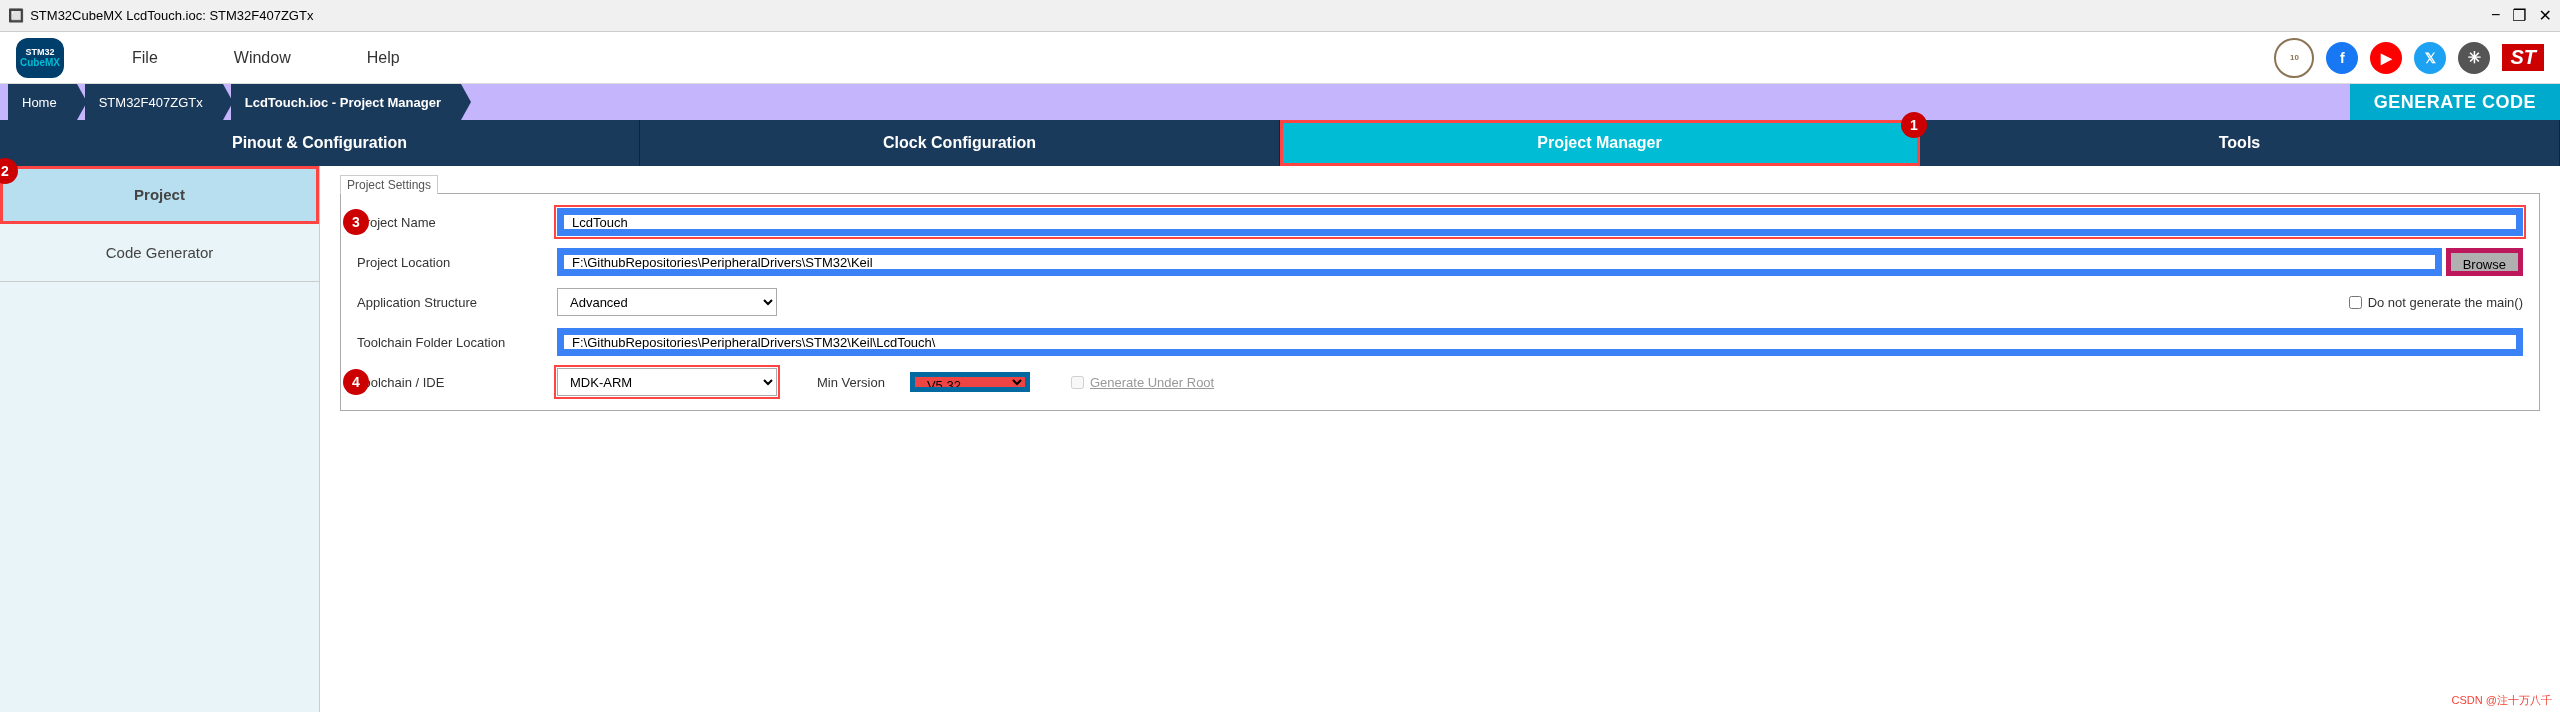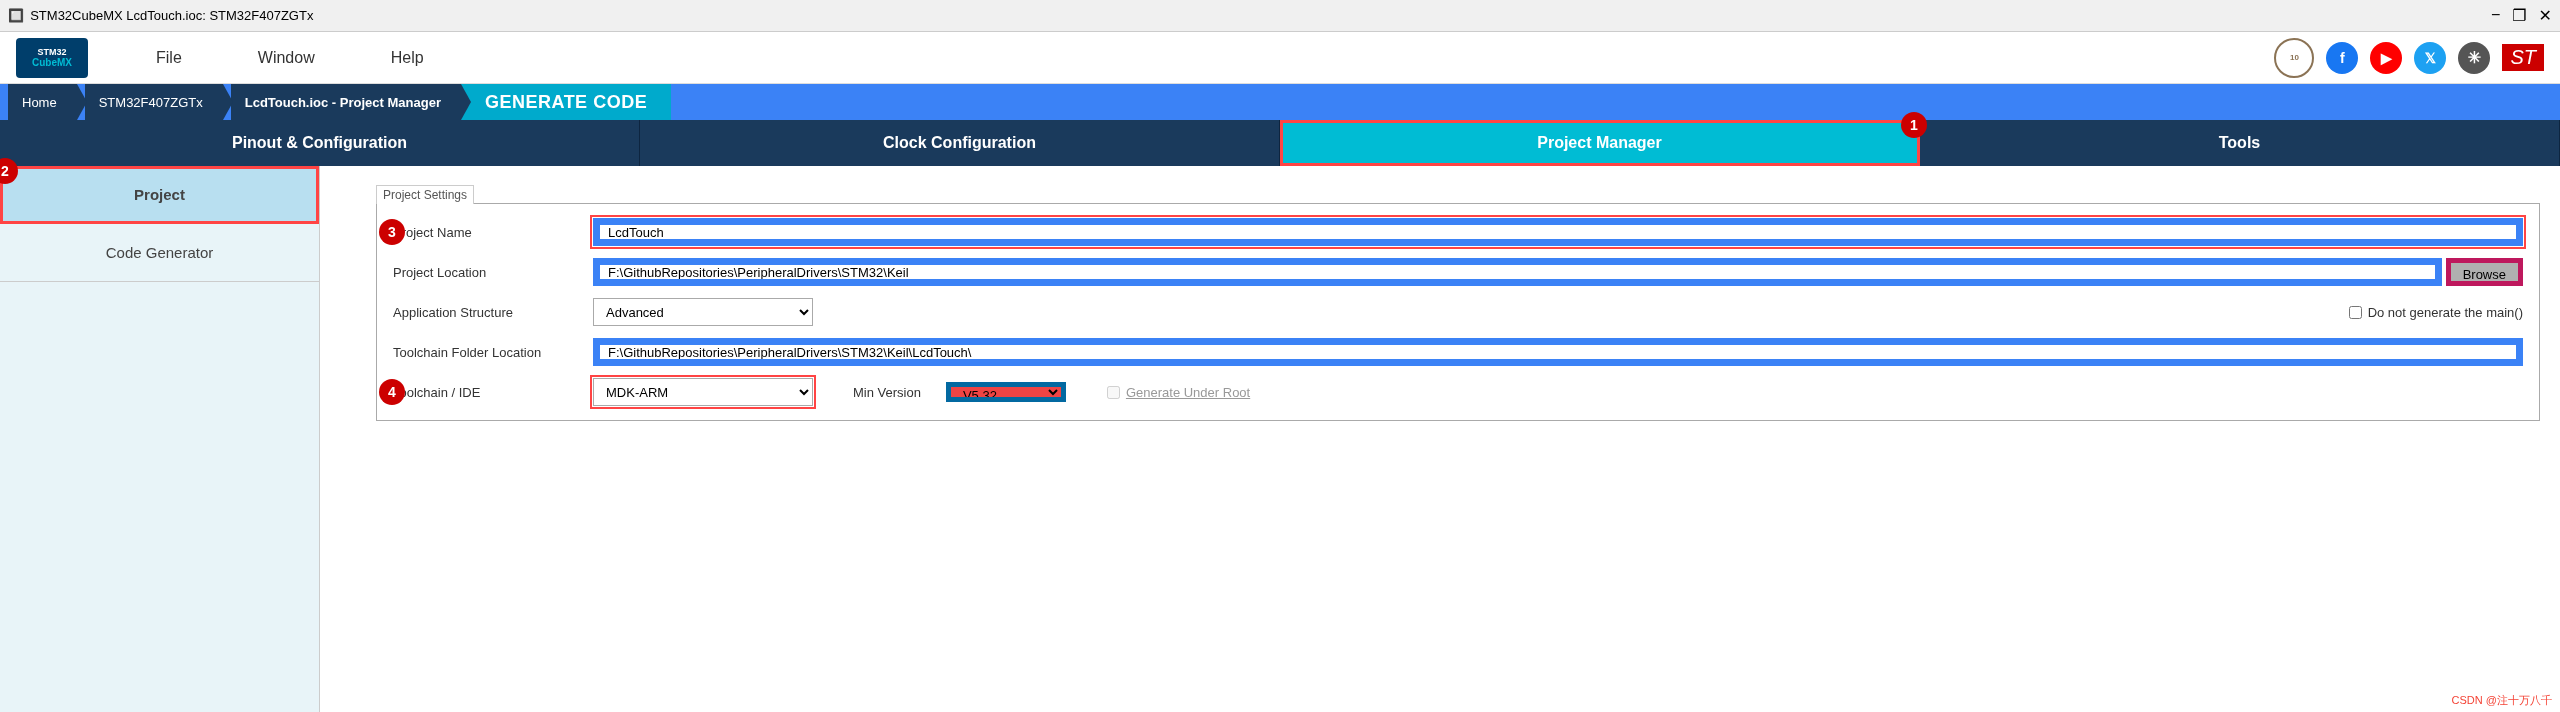--- a/index.html
+++ b/index.html
@@ -34,25 +34,26 @@
     .menu-item { font-size: 16px; color: #333; cursor: pointer; padding: 4px 8px; }
     #menubar-right { display: flex; align-items: center; gap: 12px; }
     .social-icon { width: 32px; height: 32px; border-radius: 50%; display: flex; align-items: center; justify-content: center; font-weight: bold; font-size: 14px; cursor: pointer; }
     .social-fb { background: #1877f2; color: white; }
     .social-yt { background: #ff0000; color: white; }
     .social-tw { background: #1da1f2; color: white; }
     .anniversary-badge { width: 40px; height: 40px; border: 2px solid #8b7355; border-radius: 50%; display: flex; align-items: center; justify-content: center; font-size: 9px; font-weight: bold; color: #8b7355; text-align: center; }
 
     
     #breadcrumb {
-      background: #3b82f6;
+      background: #c4b5fd;
       height: 36px;
       display: flex;
       align-items: center;
       padding: 0 0 0 8px;
+      justify-content: space-between;
     }
     #breadcrumb-items { display: flex; align-items: center; height: 100%; }
     .breadcrumb-item {
       background: #1a3a5c;
       color: white;
       padding: 0 20px 0 14px;
       height: 100%;
       display: flex;
       align-items: center;
       font-size: 13px;
@@ -159,23 +160,22 @@
       font-family: Arial, sans-serif;
     }
     .badge-1 { top: -8px; right: -8px; }
     .badge-2 { top: -8px; left: -8px; }
     .badge-3 { top: 50%; transform: translateY(-50%); left: -14px; }
     .badge-4 { top: 50%; transform: translateY(-50%); left: -14px; }
 
     
     #content {
       flex: 1;
-      padding: 18px 20px;
+      padding: 8px 20px;
       background: #fff;
-      margin-left: 36px;
     }
     .section-label {
       font-size: 12px;
       color: #555;
       border: 1px solid #ccc;
       border-bottom: none;
       display: inline-block;
       padding: 2px 6px;
       background: #fff;
       position: relative;
@@ -283,38 +283,38 @@
   <div id="titlebar-controls">
     <span>−</span>
     <span>❐</span>
     <span>✕</span>
   </div>
 </div>
 
 <div id="menubar">
   <div id="menubar-left">
     <div id="logo">
-      <div style="width:72px;height:40px;background:#003e6b;display:flex;flex-direction:column;align-items:center;justify-content:center;border-radius:4px;">
+      <div style="width:48px;height:40px;background:#003e6b;display:flex;flex-direction:column;align-items:center;justify-content:center;border-radius:12px;">
         <span style="color:white;font-size:9px;font-weight:bold;">STM32</span>
         <span style="color:#00bcd4;font-size:10px;font-weight:bold;">CubeMX</span>
       </div>
     </div>
     <span class="menu-item">File</span>
     <span class="menu-item">Window</span>
     <span class="menu-item">Help</span>
   </div>
   <div id="menubar-right">
     <div class="anniversary-badge">
       <span style="font-size:8px;font-weight:bold;text-align:center;">10</span>
     </div>
     <div class="social-icon social-fb">f</div>
     <div class="social-icon social-yt">▶</div>
     <div class="social-icon social-tw">𝕏</div>
     <div class="social-icon" style="background:#555;color:white;font-size:16px;">✳</div>
-    <div style="background:#cc0000;color:white;font-weight:normal;font-size:20px;padding:2px 8px;font-style:italic;">ST</div>
+    <div style="background:#cc0000;color:white;font-weight:bold;font-size:20px;padding:2px 8px;font-style:italic;">ST</div>
   </div>
 </div>
 
 <div id="breadcrumb">
   <div id="breadcrumb-items">
     <div class="breadcrumb-item">
       <span>Home</span>
     </div>
     <div class="breadcrumb-item" style="margin-left:8px;">
       <span>STM32F407ZGTx</span>

